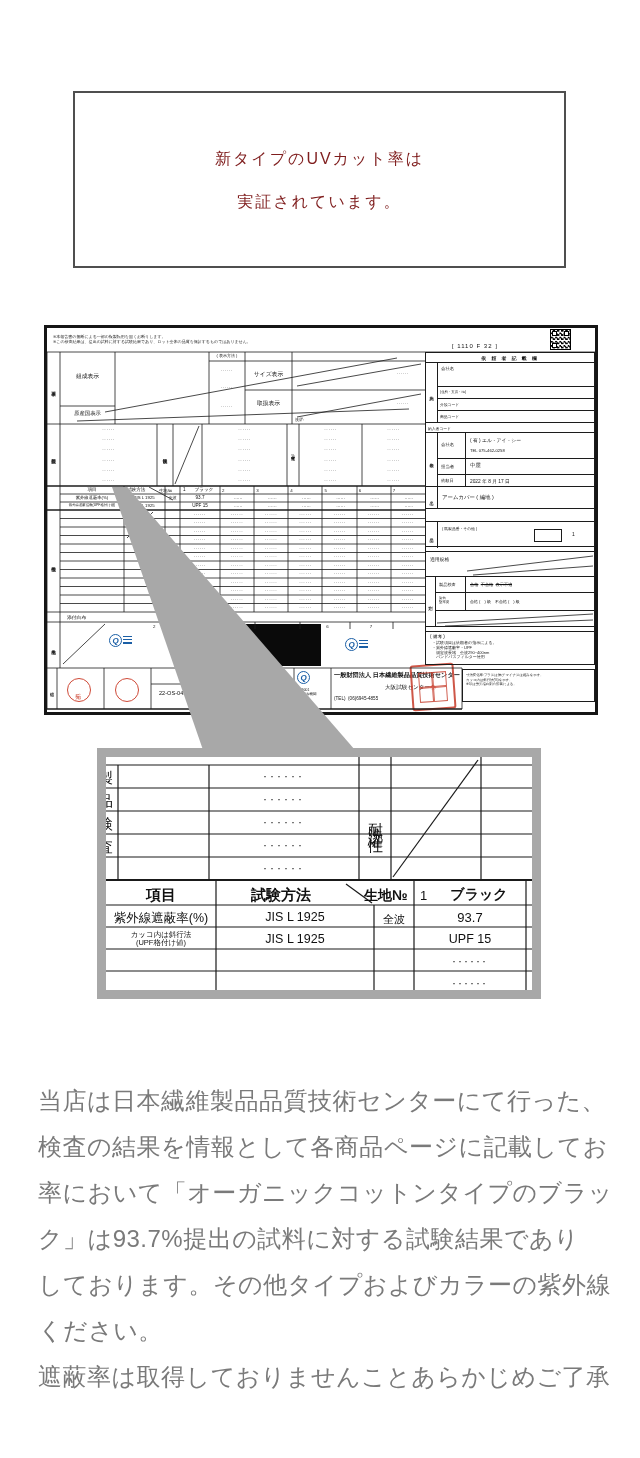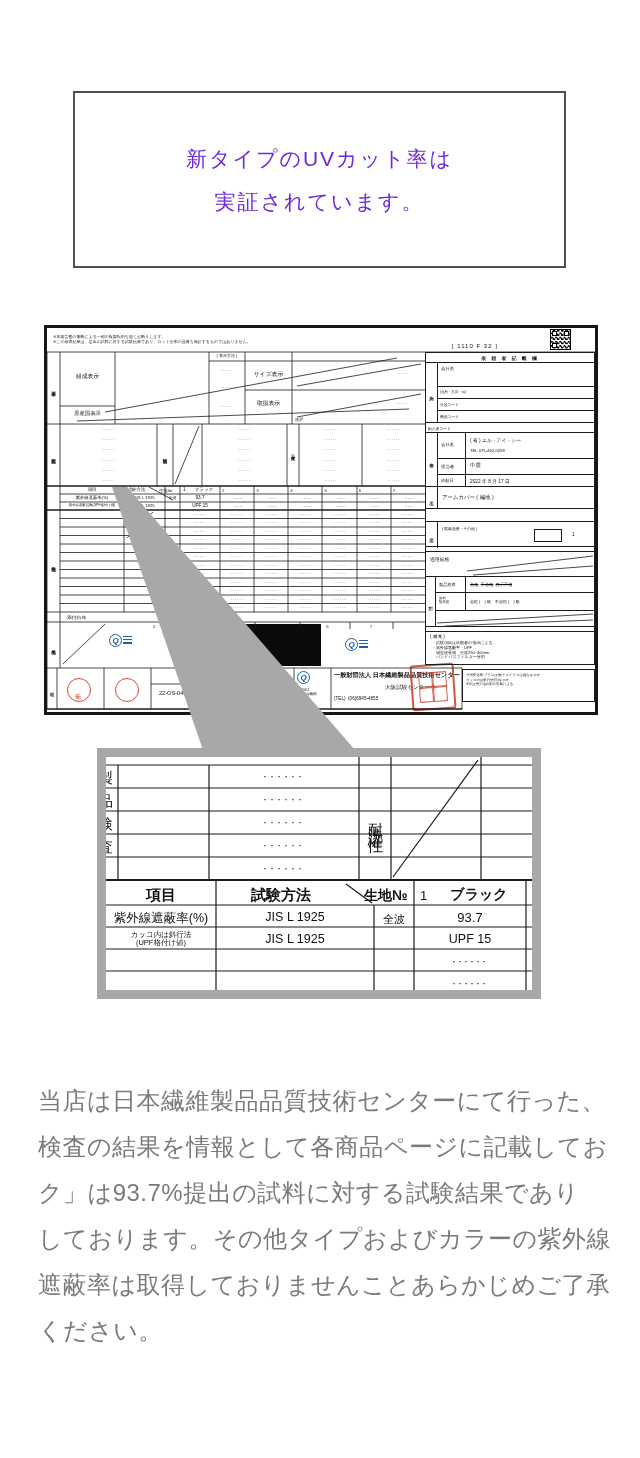--- a/index.html
+++ b/index.html
@@ -6,21 +6,21 @@
   #page{position:relative;width:640px;height:1458px;background:#fff;overflow:hidden;
         font-family:"Liberation Sans","DejaVu Sans",sans-serif;color:#161616}
   .a{position:absolute}
   .c{display:flex;align-items:center;justify-content:center}
   .vt{writing-mode:vertical-rl;text-orientation:upright}
   .nw{white-space:nowrap;overflow:hidden}
 
   
   .notice{left:73px;top:91px;width:493px;height:177px;border:2px solid #4f4f4f;box-sizing:border-box;
           display:flex;align-items:center;justify-content:center;text-align:center}
-  .notice .inner div{font-size:21px;line-height:43px;letter-spacing:2px;color:#6d28d9}
+  .notice .inner div{font-size:16px;line-height:43px;letter-spacing:2px;color:#7f1d1d}
 
   
   .doc{left:44px;top:325px;width:554px;height:390px;border:3px solid #161616;box-sizing:border-box;background:#fff}
   .doc .lbl{color:#111}
   .doc-title{left:170px;top:6px;width:210px;text-align:center;font-size:14px;font-weight:bold;letter-spacing:6px}
   .doc-code{left:405px;top:15px;font-size:6px;letter-spacing:1px}
   .fineprint{left:6px;top:6px;width:200px}
   .fineprint div{font-size:4px;line-height:5px;color:#222;white-space:nowrap;overflow:hidden}
 
   
@@ -566,19 +566,20 @@
     <div class="t c" style="left:0;top:181px;width:110px;font-size:7.5px">(UPF格付け値)</div>
     <div class="t c" style="left:110px;top:175px;width:158px;font-size:12.5px">JIS L 1925</div>
     <div class="t c" style="left:308px;top:175px;width:112px;font-size:12.5px">UPF  15</div>
     <div class="t c" style="left:308px;top:197px;width:112px;font-size:12px;letter-spacing:2px">······</div>
     <div class="t c" style="left:308px;top:219px;width:112px;font-size:12px;letter-spacing:2px">······</div>
   </div>
 
   <div class="a bodytext">
       <div>当店は日本繊維製品品質技術センターにて行った、</div>
       <div>検査の結果を情報として各商品ページに記載してお</div>
+      <div>率において「オーガニックコットンタイプのブラッ</div>
       <div>ク」は93.7%提出の試料に対する試験結果であり</div>
       <div>しております。その他タイプおよびカラーの紫外線</div>
+      <div>ください。</div>
       <div>遮蔽率は取得しておりませんことあらかじめご了承</div>
-      <div>ください。</div>
     </div>
 
 </div>
 
 </body></html>

